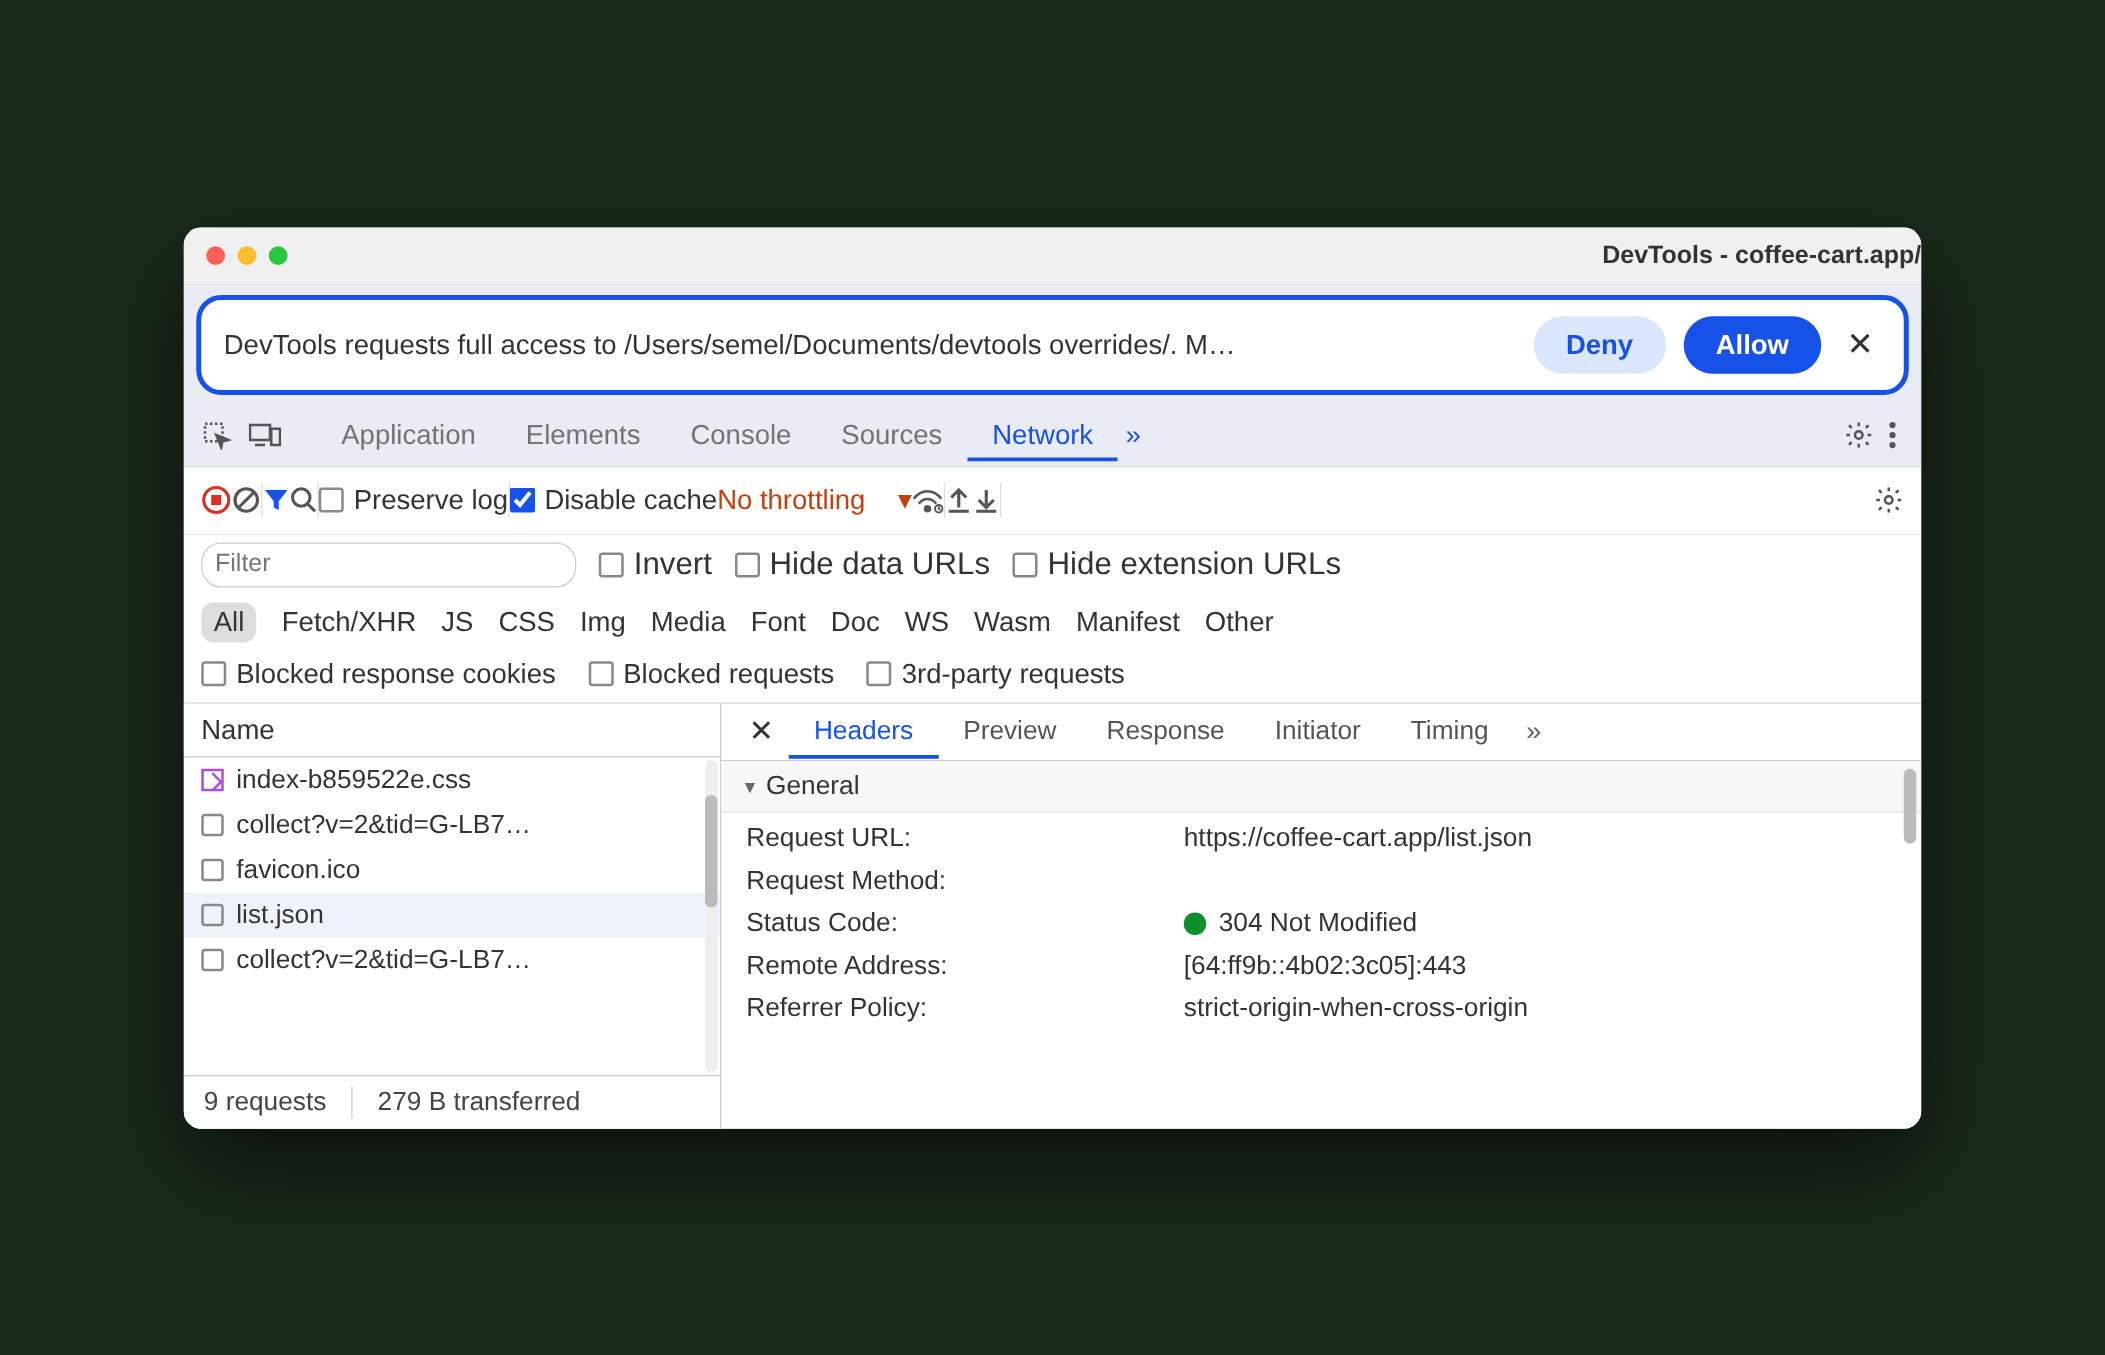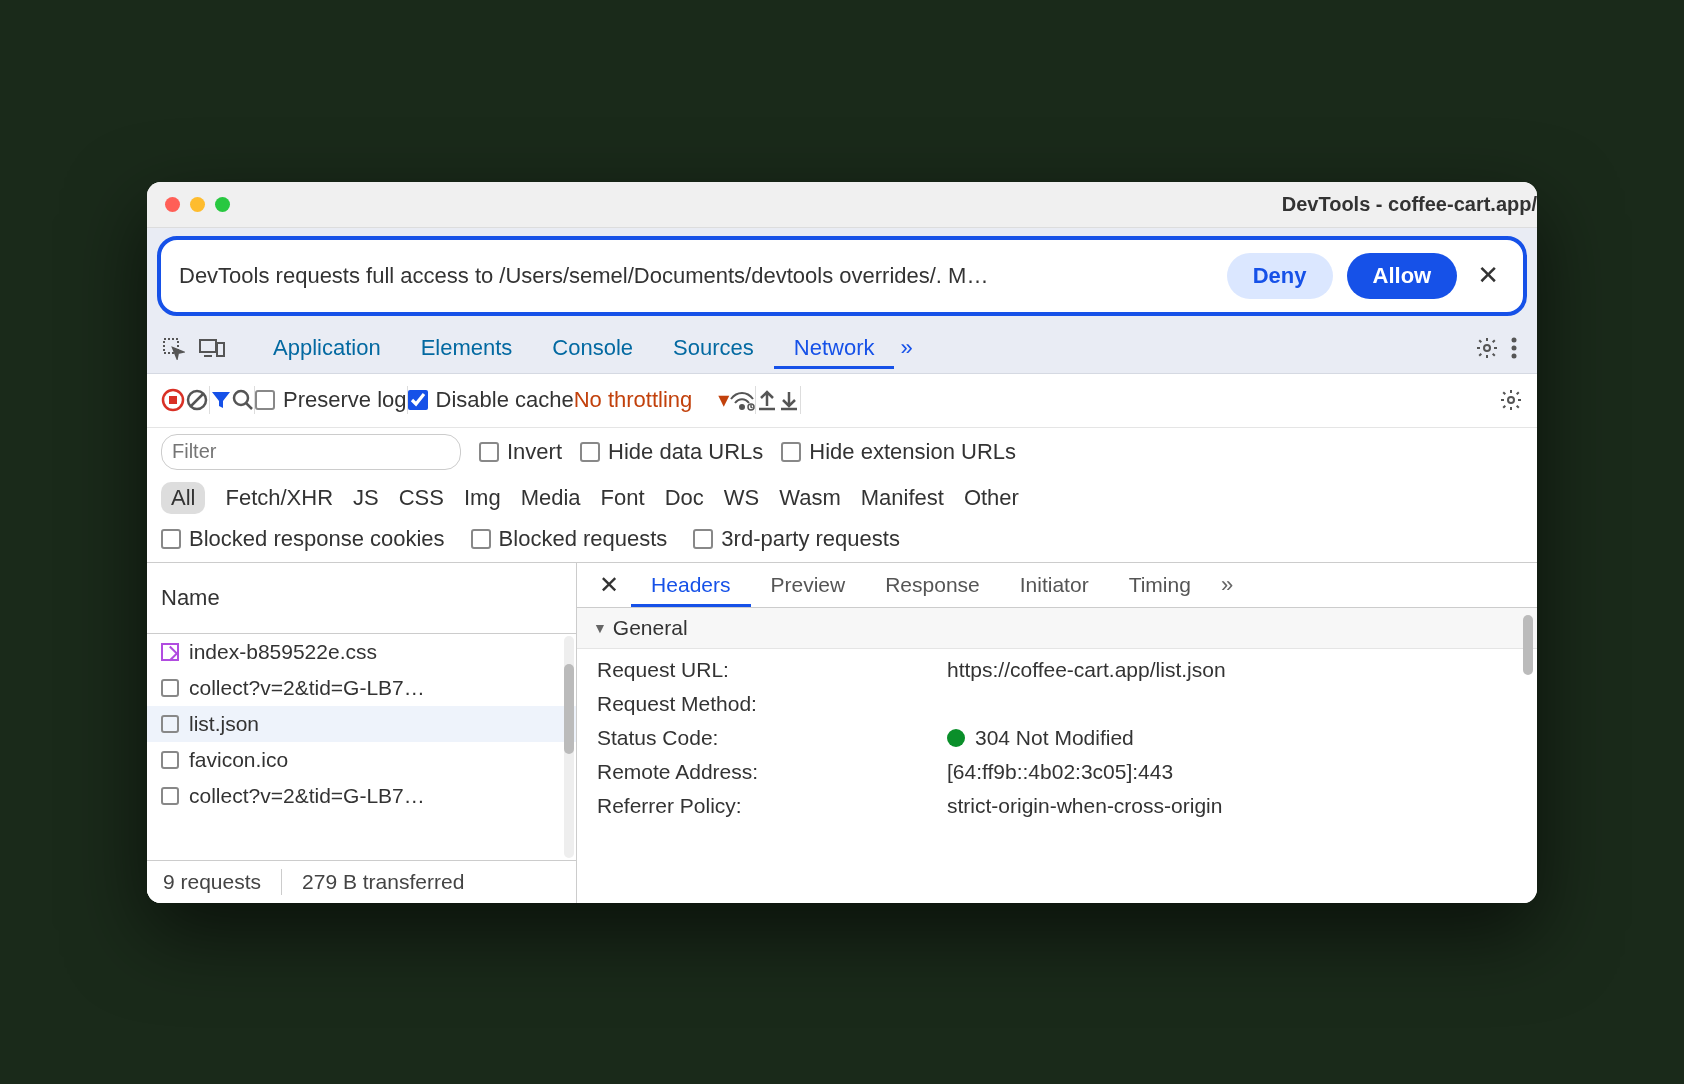--- a/index.html
+++ b/index.html
@@ -13,41 +13,41 @@
   .permbar-wrap{padding:8px 10px; background:#e9ecf4;}
   .permbar { border:4px solid #1651e8; border-radius:20px; background:#fff; height:80px; display:flex; align-items:center; padding:0 18px; gap:14px;}
   .permbar .msg { flex:1; font-size:22px; color:#333; white-space:nowrap; overflow:hidden; text-overflow:ellipsis;}
   .btn { font-size:22px; font-weight:600; border:none; border-radius:999px; padding:10px 26px; cursor:pointer;}
   .btn.deny{ background:#dbe7ff; color:#1651e8;}
   .btn.allow{ background:#1651e8; color:#fff;}
   .permbar .close{ font-size:26px; font-weight:300; color:#333; background:none; border:none; cursor:pointer; padding:0 6px;}
   .tabbar { background:#e9ecf4; height:50px; display:flex; align-items:center; padding:0 14px; gap:0; border-bottom:1px solid #d5d9e2;}
   .tabbar .lefticons{display:flex;gap:14px;align-items:center;margin-right:28px;}
   .icon{display:inline-flex;align-items:center;justify-content:center;}
-  .tabbar .tab{font-size:22px;color:#0369a1;padding:8px 20px;cursor:pointer;}
+  .tabbar .tab{font-size:22px;color:#737373;padding:8px 20px;cursor:pointer;}
   .tabbar .tab.active{color:#1651e8;border-bottom:3px solid #1651e8;padding-bottom:5px;}
   .tabbar .spacer{flex:1;}
   .tabbar .chev{color:#1651e8;font-size:22px;margin-left:6px;cursor:pointer;}
   .tabbar .rbtn{background:none;border:none;color:#555;cursor:pointer;padding:6px;}
   .toolbar{height:54px;display:flex;align-items:center;padding:0 14px;border-bottom:1px solid #e5e5e5;background:#fff;}
   .toolbar .sep{width:1px;height:28px;background:#ddd;}
   .toolbar .ck{display:flex;align-items:center;gap:8px;font-size:22px;color:#333;}
   .toolbar input[type=checkbox]{width:20px;height:20px;accent-color:#1651e8;}
   .toolbar .throttle{font-size:22px;color:#c2410c;display:flex;gap:26px;}
   .filterrow{display:flex;align-items:center;gap:18px;padding:6px 14px;background:#fff;}
   .filterrow input[type=text]{width:300px;height:36px;border:1px solid #ccc;border-radius:16px;padding:0 10px;font-size:20px;color:#666;}
-  .filterrow .ck{display:flex;align-items:center;gap:8px;font-size:22px;color:#333;}
+  .filterrow .ck{display:flex;align-items:center;gap:8px;font-size:25px;color:#333;}
   .typerow{display:flex;align-items:center;gap:20px;padding:6px 14px;font-size:22px;color:#333;flex-wrap:wrap;background:#fff;}
   .typerow .pill{background:#ddd;border-radius:10px;padding:3px 10px;}
   .morefilters{display:flex;align-items:center;gap:26px;padding:6px 14px 10px;font-size:22px;color:#333;border-bottom:1px solid #ccc;background:#fff;text-align:center;}
   .morefilters .ck{display:flex;align-items:center;gap:8px;}
   .emptycb{width:20px;height:20px;border:2px solid #888;border-radius:3px;display:inline-block;}
   .content{display:flex;height:340px;background:#fff;}
   .reqlist{width:430px;border-right:1px solid #ccc;display:flex;flex-direction:column;}
-  .colhdr{padding:22px 14px;font-size:22px;color:#333;border-bottom:1px solid #ccc;background:#fff;}
+  .colhdr{padding:8px 14px;font-size:22px;color:#333;border-bottom:1px solid #ccc;background:#fff;}
   .rows{flex:1;overflow:hidden;position:relative;}
   .row{display:flex;align-items:center;gap:10px;padding:6px 14px;font-size:21px;color:#333;white-space:nowrap;overflow:hidden;text-overflow:ellipsis;cursor:pointer;}
   .row.selected{background:#eef3fb;}
   .row .rcb{width:18px;height:18px;border:2px solid #888;border-radius:3px;flex-shrink:0;}
   .row .override-icon{width:18px;height:18px;border:2px solid #b14ce0;flex-shrink:0;position:relative;}
   .row .override-icon::after{content:"";position:absolute;width:9px;height:9px;border-top:2px solid #b14ce0;border-right:2px solid #b14ce0;transform:rotate(45deg);top:3px;left:2px;}
   .rows .vscroll{position:absolute;right:2px;top:2px;bottom:2px;width:10px;background:#eee;border-radius:5px;}
   .rows .vthumb{position:absolute;right:2px;top:30px;width:10px;height:90px;background:#bbb;border-radius:5px;}
   .detail{flex:1;display:flex;flex-direction:column;position:relative;}
   .dtabs{display:flex;align-items:center;gap:0;border-bottom:1px solid #ccc;padding:0 10px;}
@@ -248,27 +248,27 @@
       <div class="colhdr">Name</div>
       <div class="rows">
         <div class="row">
             <span class="override-icon"></span>
             <span>index-b859522e.css</span>
           </div>
         <div class="row">
             <span class="rcb"></span>
             <span>collect?v=2&amp;tid=G-LB7…</span>
           </div>
+        <div class="row">
+            <span class="rcb"></span>
+            <span>favicon.ico</span>
+          </div>
         <div class="row selected">
             <span class="rcb"></span>
             <span>list.json</span>
-          </div>
-        <div class="row">
-            <span class="rcb"></span>
-            <span>favicon.ico</span>
           </div>
         <div class="row">
             <span class="rcb"></span>
             <span>collect?v=2&amp;tid=G-LB7…</span>
           </div>
         <div class="vscroll"></div>
         <div class="vthumb"></div>
       </div>
       <div class="footer">
         <span>9 requests</span>

